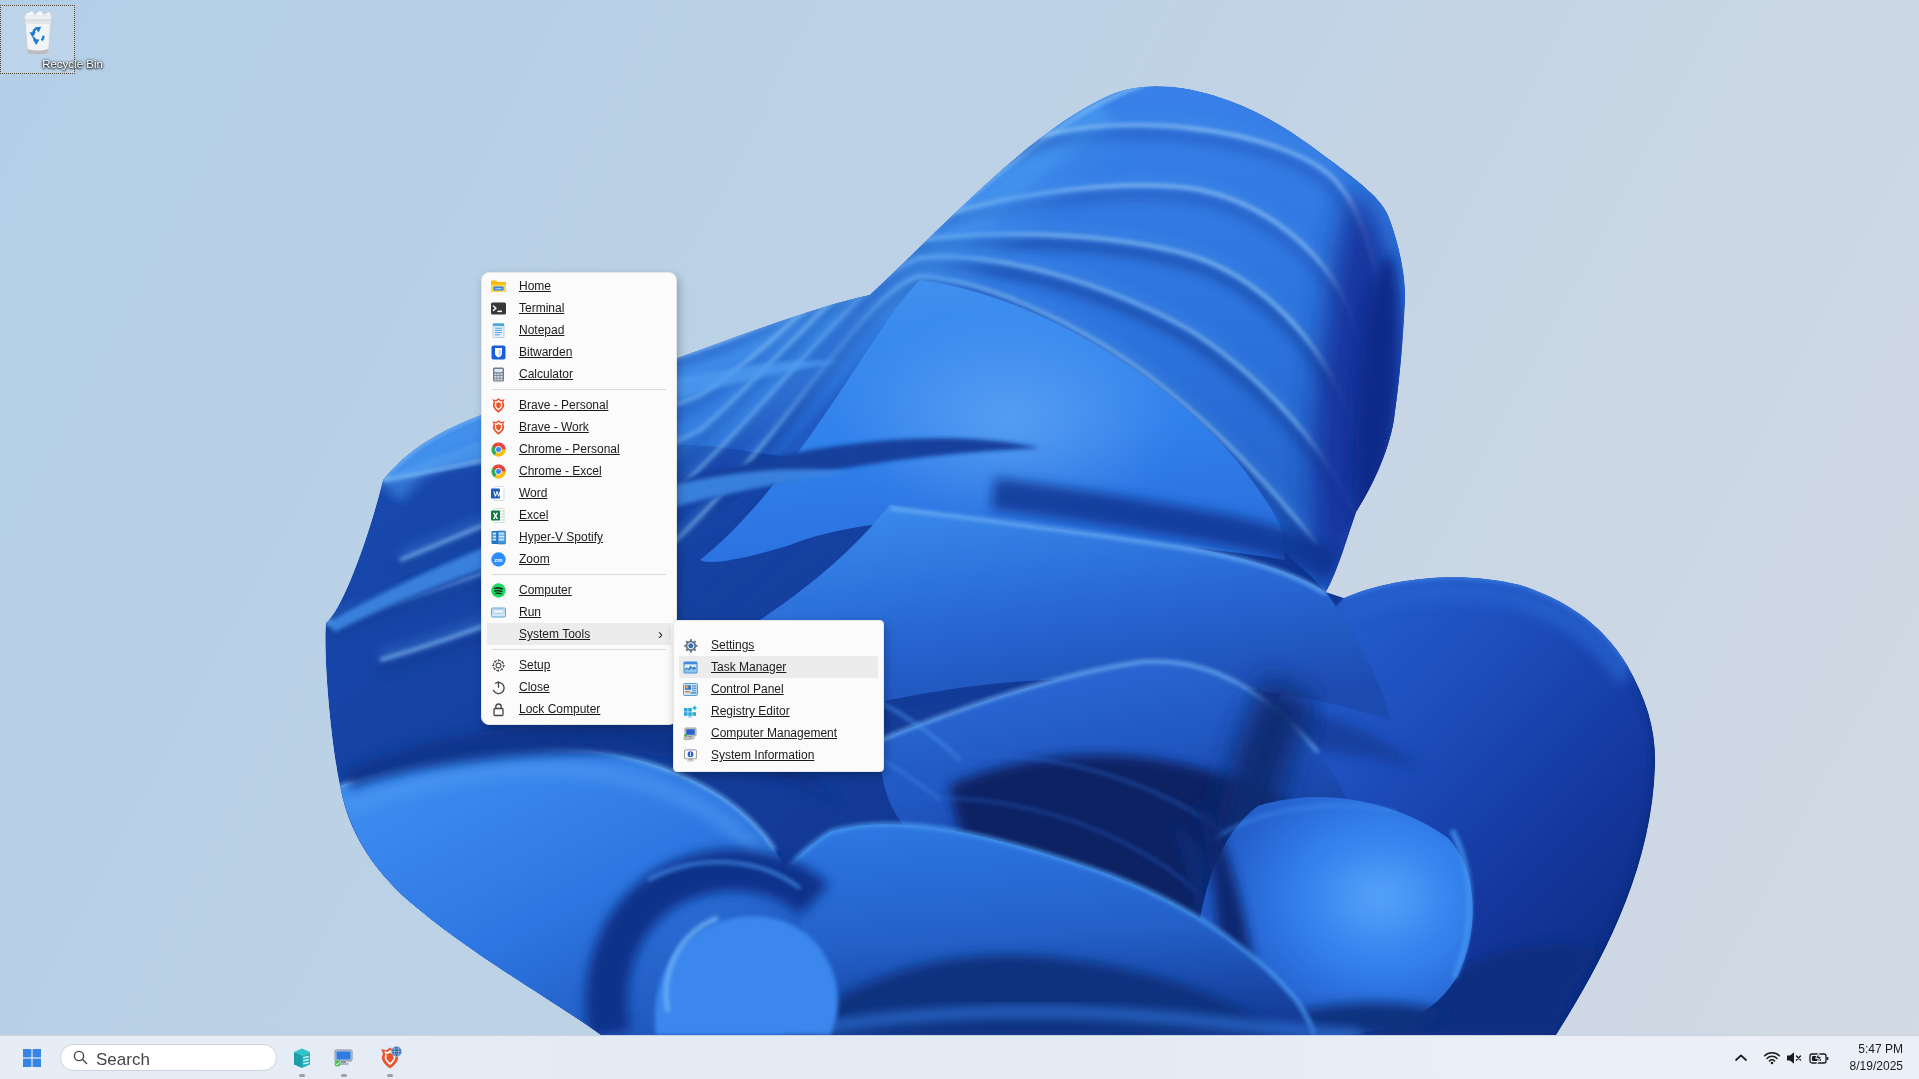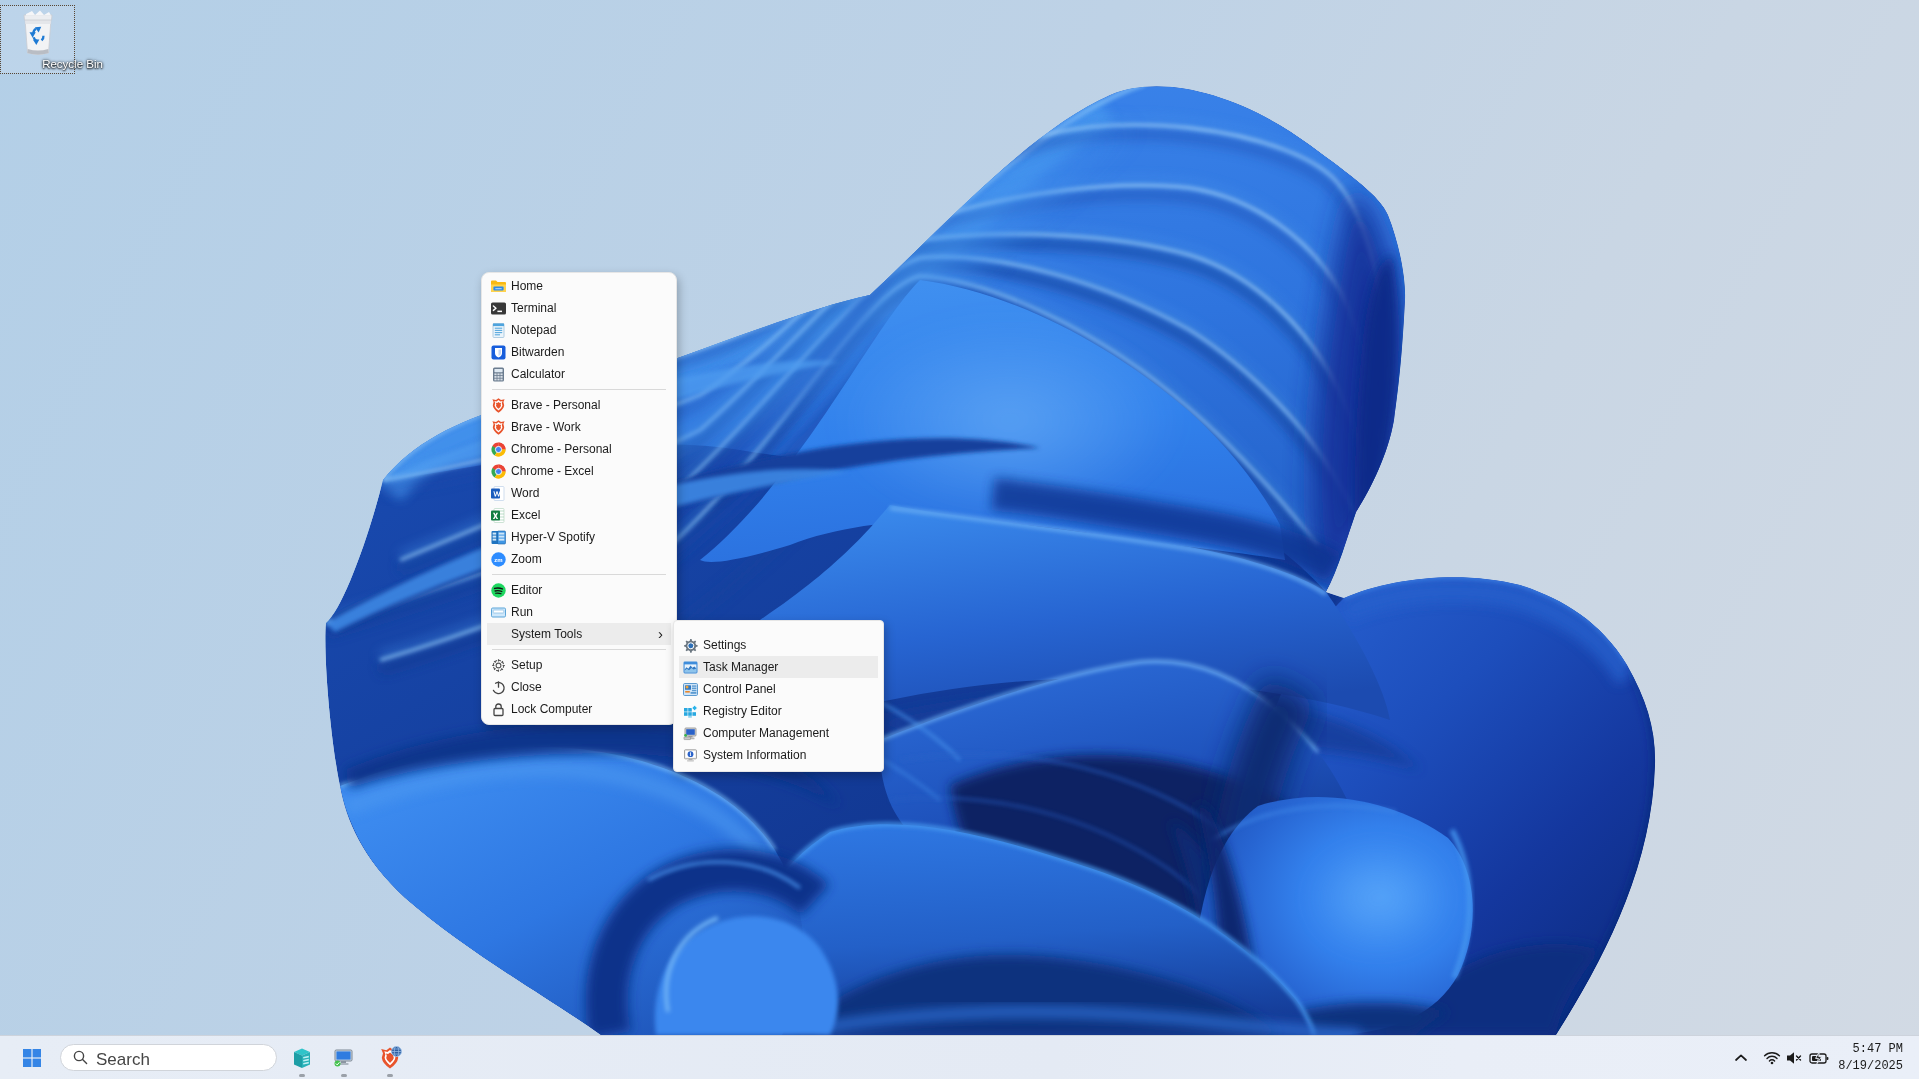--- a/index.html
+++ b/index.html
@@ -13,37 +13,37 @@
   #rbin svg{position:absolute;left:19px;top:3px;}
   #rbin .lbl{position:absolute;top:52px;left:0;width:100%;text-align:center;
     font-size:11.5px;color:#fff;text-shadow:0 1px 2px #000,0 0 3px #000;padding-left:35px;}
   
   .menu{position:absolute;background:#fbfbfb;border:1px solid #e6e6e6;
     box-shadow:2px 4px 10px rgba(0,0,0,0.25);font-size:12px;color:#1b1b1b;}
   #mainmenu{left:481px;top:272px;width:194px;height:449px;border-radius:8px;padding-top:2px;}
   #submenu{left:673px;top:620px;width:209px;height:137px;border-radius:4px;padding-top:13px;}
   .mi{height:22px;display:flex;align-items:center;position:relative;}
   .mi .ic{width:17px;height:17px;margin-left:8px;flex:0 0 17px;}
-  .mi .tx{margin-left:4px;white-space:nowrap;}
+  .mi .tx{margin-left:12px;white-space:nowrap;text-decoration:underline;}
   .mi.hl{background:linear-gradient(#ececec,#ececec) no-repeat;background-size:calc(100% - 10px) 100%;background-position:5px 0;}
   .sep{height:1px;background:#d9d9d9;margin:4px 10px 4px 10px;}
   .arrow{position:absolute;right:13px;top:2px;font-size:15px;color:#1b1b1b;}
   
   #taskbar{position:absolute;left:0;top:1035px;width:1919px;height:44px;
     background:linear-gradient(90deg,#e7edf6 0%,#e4eaf4 55%,#e9eef7 76%,#eaeff8 100%);
     border-top:1px solid #cdd3dc;box-sizing:border-box;}
   #winbtn{position:absolute;left:23px;top:13px;}
   #searchbox{position:absolute;left:60px;top:8px;width:217px;height:27px;background:#ffffff;
     border:1px solid #d0d4da;border-radius:14px;box-sizing:border-box;}
   #searchbox .stx{position:absolute;left:35px;top:5px;font-size:17px;color:#454545;}
   .tbicon{position:absolute;top:9px;width:26px;height:26px;}
   .runline{position:absolute;top:38px;width:6px;height:3px;border-radius:2px;background:#9aa0a8;}
   #tray{position:absolute;right:0;top:0;height:44px;}
   .trayic{position:absolute;top:14px;}
-  #clock{position:absolute;right:16px;top:5px;text-align:right;font-size:12px;color:#1b1b1b;line-height:17px;font-family:Liberation Mono, monospace;}
+  #clock{position:absolute;right:16px;top:5px;text-align:right;font-size:12px;color:#1b1b1b;line-height:17px;}
 </style>
 </head>
 <body>
 <div id="desk"></div>
 <svg id="bloom" width="1919" height="1079" viewBox="0 0 1919 1079">
 <defs>
 <clipPath id="clipSil">
         <path d="M601 1035 C555 1002 468 953 405 898 C362 858 346 820 340 786 C331 744 323 655 326 623 C342 610 368 540 383 480 C430 420 520 400 613 380 C700 352 800 310 870 295 C940 230 1030 130 1110 95 C1165 72 1245 97 1310 145 C1352 176 1380 196 1388 215 C1400 245 1406 280 1405 300 C1402 360 1398 390 1394 420 C1388 455 1370 490 1356 512 C1348 535 1338 570 1326 592 L1344 598 C1390 578 1460 570 1520 585 C1560 598 1600 620 1627 665 C1647 700 1656 730 1655 765 C1652 870 1602 962 1556 1035 Z"></path>
       </clipPath>
 <linearGradient id="gBase" x1="0.2" y1="0.1" x2="0.9" y2="0.9">
@@ -372,21 +372,21 @@
   <div class="sep"></div>
   <div class="mi">
       <span class="ic" id="i-spotify"><svg width="17" height="17" viewBox="0 0 17 17">
           <circle cx="8.5" cy="8.5" r="7.2" fill="#1ed760"></circle>
           <g fill="none" stroke="#121212" stroke-linecap="round">
             <path d="M4.6 6.4 Q8.5 5.2 12.4 6.9" stroke-width="1.5"></path>
             <path d="M5.1 9 Q8.5 8.1 11.8 9.5" stroke-width="1.3"></path>
             <path d="M5.6 11.3 Q8.5 10.7 11.1 11.8" stroke-width="1.1"></path>
           </g>
         </svg></span>
-      <span class="tx">Editor</span>
+      <span class="tx">Computer</span>
     </div>
   <div class="mi">
       <span class="ic" id="i-run"><svg width="17" height="17" viewBox="0 0 17 17">
           <rect x="1.5" y="4" width="14" height="9" rx="1.2" fill="#cfe8fb" stroke="#5ba4d8" stroke-width="1"></rect>
           <rect x="3.2" y="6" width="10.6" height="3" rx="0.6" fill="#fff" stroke="#7fb8e2" stroke-width="0.7"></rect>
         </svg></span>
       <span class="tx">Run</span>
     </div>
   <div class="mi hl">
       <span class="ic"></span>

